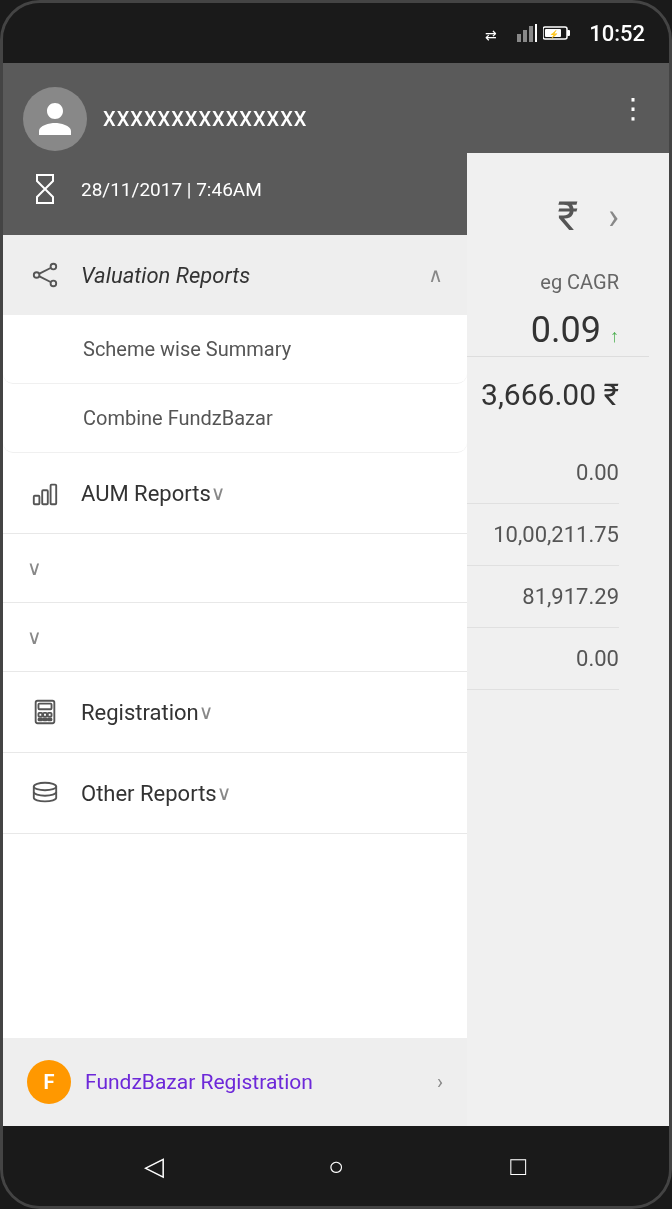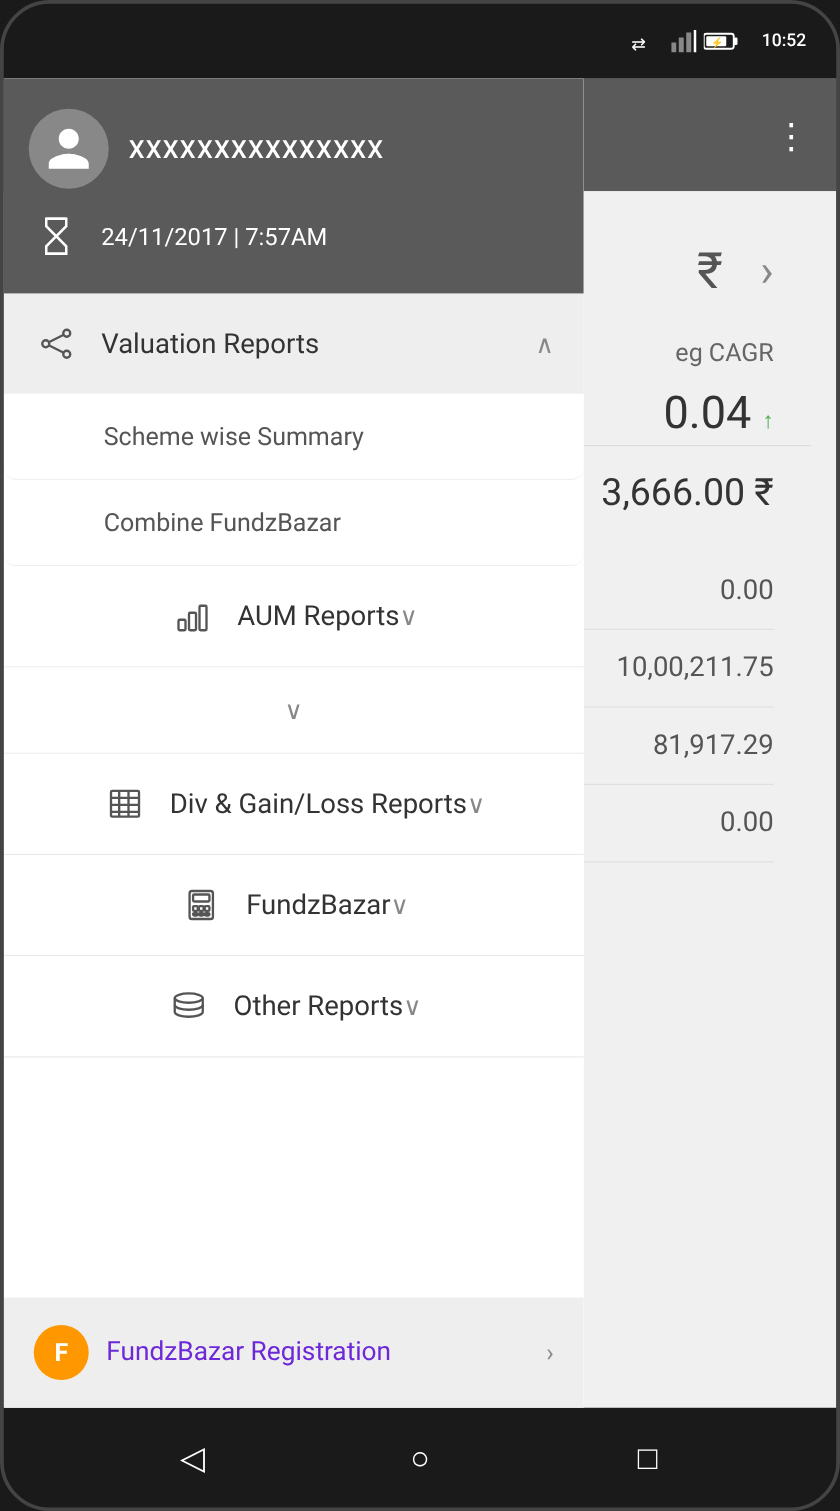--- a/index.html
+++ b/index.html
@@ -29,21 +29,21 @@
       padding: 0 24px;
       gap: 10px;
     }
     .status-bar .signal-icons {
       display: flex;
       align-items: center;
       gap: 6px;
     }
     .status-bar .time {
       color: white;
-      font-size: 14px;
+      font-size: 22px;
       font-weight: 500;
       margin-left: 8px;
     }
 
     
     .app-area {
       width: 100%;
       height: calc(100% - 60px - 80px);
       position: relative;
       background: #f5f5f5;
@@ -186,21 +186,21 @@
       font-size: 19px;
     }
 
     
     .menu-section {
       border-bottom: 1px solid #e8e8e8;
     }
     .menu-item {
       display: flex;
       align-items: center;
-      justify-content: center;
+      justify-content: flex-start;
       padding: 22px 24px;
       cursor: pointer;
       background: white;
     }
     .menu-item-left {
       display: flex;
       align-items: center;
       gap: 18px;
     }
     .menu-icon {
@@ -229,20 +229,21 @@
       align-items: center;
       justify-content: space-between;
       padding: 22px 24px;
       background: #eeeeee;
       cursor: pointer;
     }
     .valuation-header-left {
       display: flex;
       align-items: center;
       gap: 18px;
+      font-style: italic;
     }
     .valuation-label {
       font-size: 22px;
       color: #333;
       font-weight: 400;
     }
     .valuation-sub-items {
       background: white;
     }
     .sub-item {
@@ -354,21 +355,21 @@
       <span class="more-icon">⋮</span>
     </div>
 
     <div class="bg-content">
       <div class="bg-amount-area">
         <span class="rupee-symbol">₹</span>
         <span class="next-arrow">›</span>
       </div>
       <div class="bg-cagr">eg CAGR</div>
       <div class="bg-value">
-        <span>0.04</span>
+        <span>0.09</span>
         <span style="font-size:18px; color:#4caf50;">↑</span>
       </div>
       <div class="bg-total">3,666.00 ₹</div>
       <div class="bg-rows">
         <div class="bg-row">0.00</div>
         <div class="bg-row">10,00,211.75</div>
         <div class="bg-row">81,917.29</div>
         <div class="bg-row">0.00</div>
       </div>
     </div>
@@ -386,21 +387,21 @@
         </div>
         <div class="date-row">
           <div class="date-icon">
 
             <svg width="36" height="36" viewBox="0 0 36 36" fill="none" stroke="white" stroke-width="2">
               <path d="M10 4 L26 4 L26 10 L18 18 L26 26 L26 32 L10 32 L10 26 L18 18 L10 10 Z" stroke="white" stroke-width="2" fill="none"></path>
               <line x1="10" y1="4" x2="26" y2="4" stroke="white" stroke-width="2"></line>
               <line x1="10" y1="32" x2="26" y2="32" stroke="white" stroke-width="2"></line>
             </svg>
           </div>
-          <span class="date-text">24/11/2017 | 7:57AM</span>
+          <span class="date-text">28/11/2017 | 7:46AM</span>
         </div>
       </div>
 
       <div class="valuation-section">
         <div class="valuation-header">
           <div class="valuation-header-left">
             <div class="menu-icon icon-valuation">
 
               <svg width="30" height="30" viewBox="0 0 30 30" fill="none" stroke="#555" stroke-width="2">
                 <circle cx="6" cy="15" r="3" stroke="#555" stroke-width="2"></circle>
@@ -437,53 +438,40 @@
       </div>
 
       <div class="menu-section">
         <div class="menu-item">
           <span class="chevron-icon">∨</span>
         </div>
       </div>
 
       <div class="menu-section">
         <div class="menu-item">
-          <div class="menu-item-left">
-            <div class="menu-icon icon-div">
-              <svg width="30" height="30" viewBox="0 0 30 30" fill="none" stroke="#555" stroke-width="2">
-                <rect x="3" y="4" width="24" height="22" rx="1"></rect>
-                <line x1="3" y1="10" x2="27" y2="10"></line>
-                <line x1="3" y1="16" x2="27" y2="16"></line>
-                <line x1="3" y1="22" x2="27" y2="22"></line>
-                <line x1="10" y1="4" x2="10" y2="26"></line>
-                <line x1="18" y1="4" x2="18" y2="26"></line>
-              </svg>
-            </div>
-            <span class="menu-label">Div &amp; Gain/Loss Reports</span>
-          </div>
           <span class="chevron-icon">∨</span>
         </div>
       </div>
 
       <div class="menu-section">
         <div class="menu-item">
           <div class="menu-item-left">
             <div class="menu-icon icon-calc">
               <svg width="30" height="30" viewBox="0 0 30 30" fill="none" stroke="#555" stroke-width="2">
                 <rect x="5" y="3" width="20" height="24" rx="2"></rect>
                 <rect x="8" y="6" width="14" height="6" rx="1"></rect>
                 <rect x="8" y="16" width="4" height="4" rx="1"></rect>
                 <rect x="13" y="16" width="4" height="4" rx="1"></rect>
                 <rect x="18" y="16" width="4" height="4" rx="1"></rect>
                 <rect x="8" y="22" width="4" height="2" rx="1"></rect>
                 <rect x="13" y="22" width="4" height="2" rx="1"></rect>
                 <rect x="18" y="22" width="4" height="2" rx="1"></rect>
               </svg>
             </div>
-            <span class="menu-label">FundzBazar</span>
+            <span class="menu-label">Registration</span>
           </div>
           <span class="chevron-icon">∨</span>
         </div>
       </div>
 
       <div class="menu-section">
         <div class="menu-item">
           <div class="menu-item-left">
             <div class="menu-icon icon-other">
               <svg width="30" height="30" viewBox="0 0 30 30" fill="none" stroke="#555" stroke-width="2">

